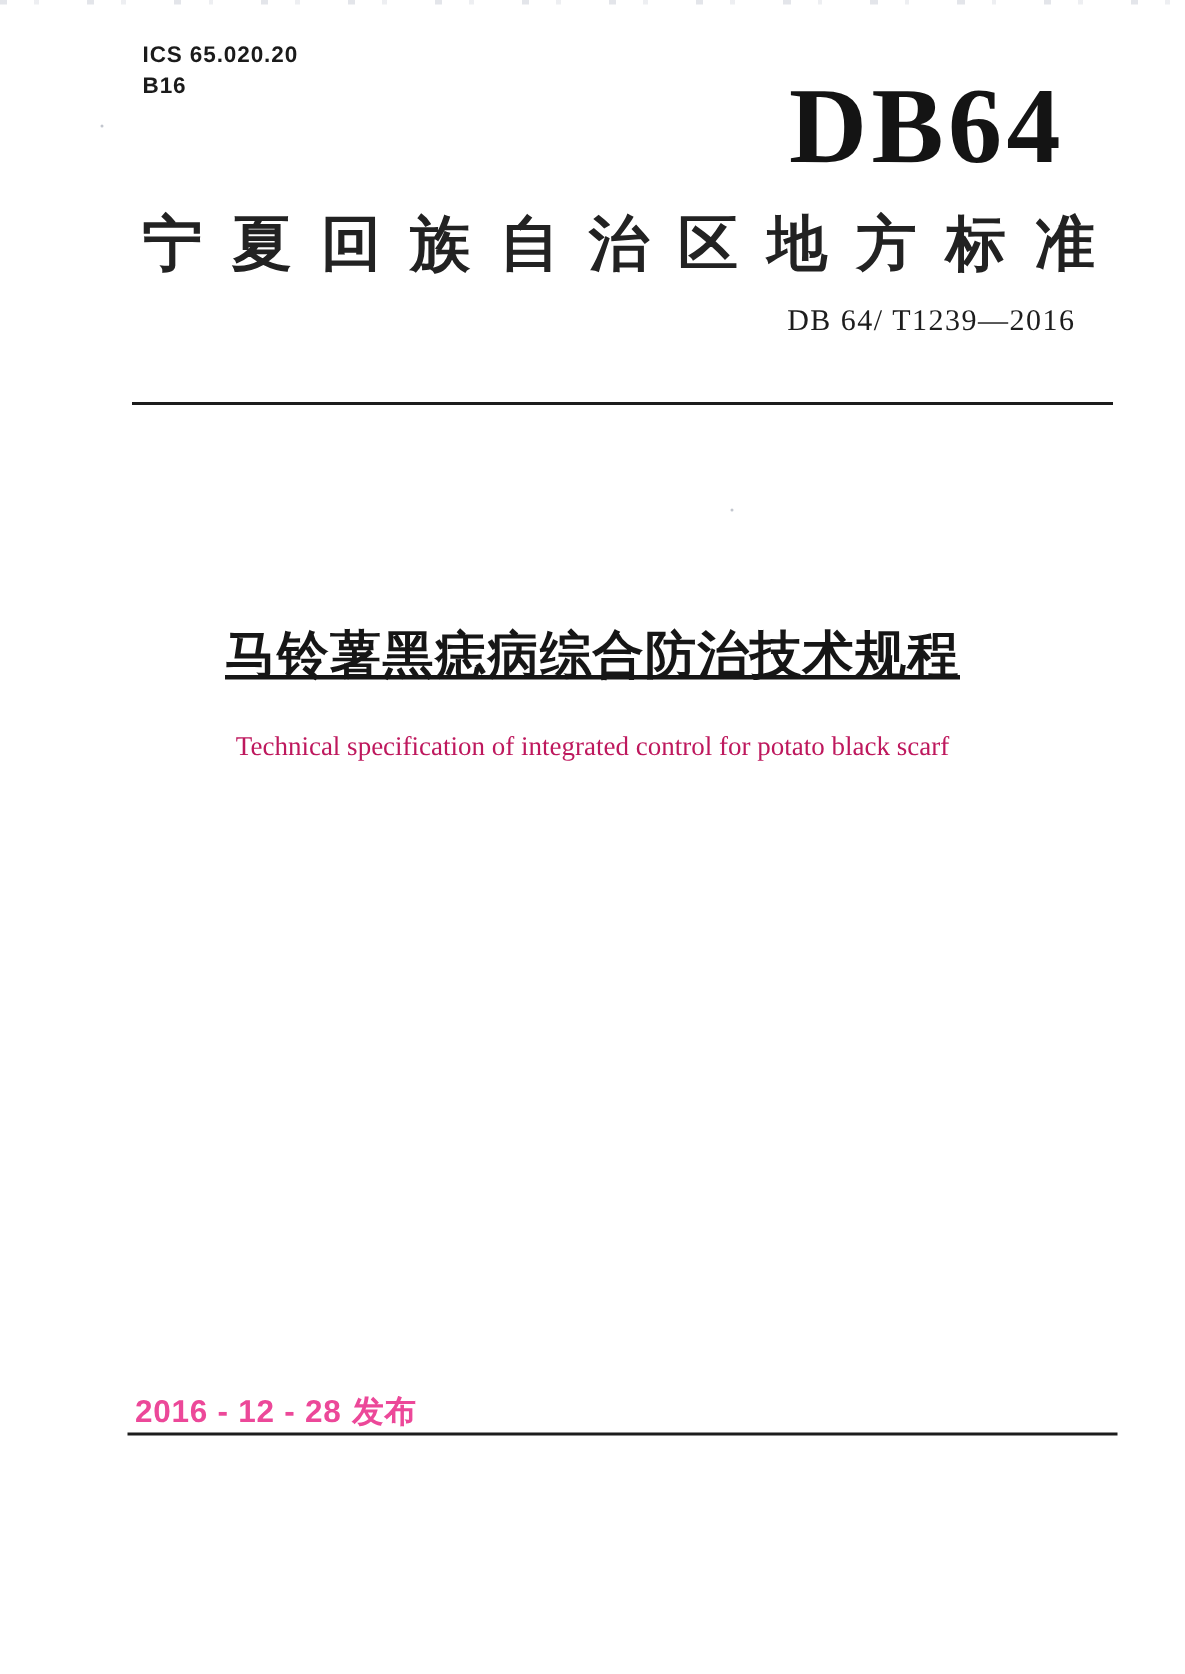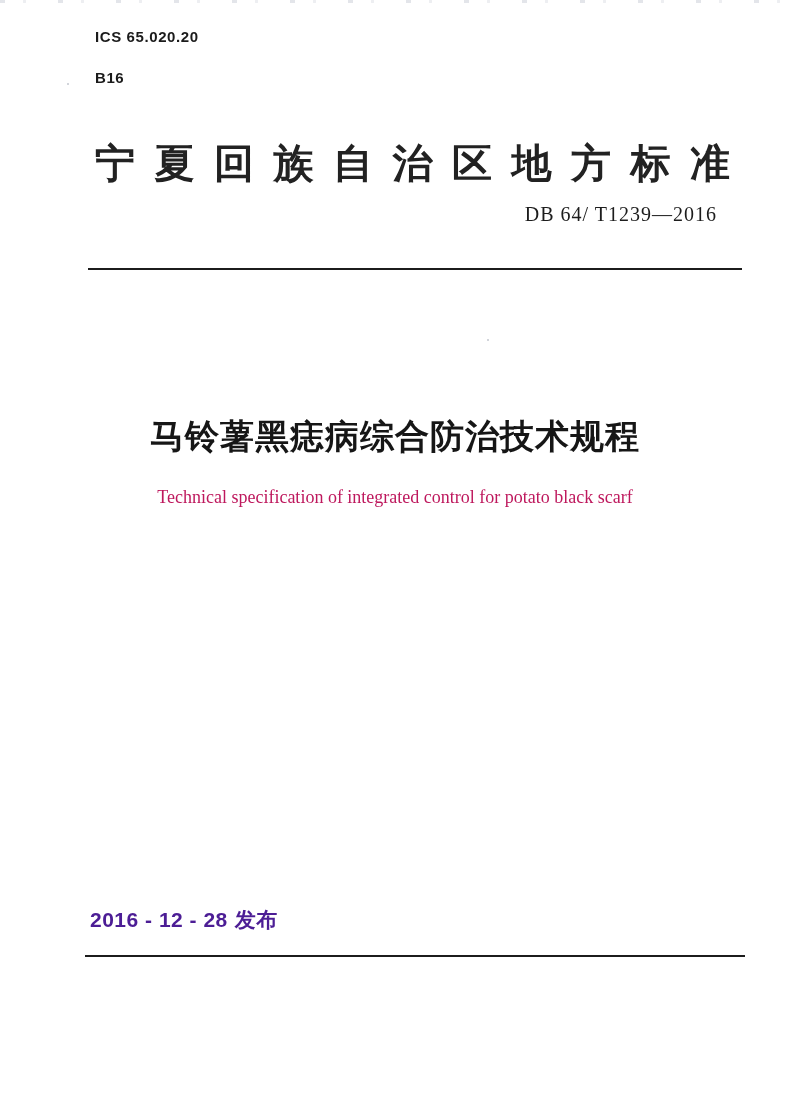--- a/index.html
+++ b/index.html
@@ -31,21 +31,20 @@
     font-size: 15px;
     font-weight: bold;
     letter-spacing: 0.6px;
   }
   .class-code {
     position: absolute;
     left: 95px; top: 49px;
     font-size: 15px;
     font-weight: bold;
     letter-spacing: 0.6px;
-    margin-top: 20px;
   }
   .db64 {
     position: absolute;
     top: 48px; right: 80px;
     font-family: "Liberation Serif", serif;
     font-weight: bold;
     font-size: 72px;
     line-height: 1;
     letter-spacing: 3px;
     color: #141414;
@@ -78,40 +77,41 @@
   .rule-top  { left: 88px; right: 48px; top: 268px; }
   .rule-bottom { left: 85px; right: 45px; top: 955px; }
   .title-cn {
     position: absolute;
     left: 0; right: 0; top: 414px;
     text-align: center;
     font-size: 34px;
     font-weight: bold;
     letter-spacing: 1px;
     color: #161616;
+    text-decoration: underline;
   }
   .title-en {
     position: absolute;
     left: 0; right: 0; top: 487px;
     text-align: center;
     font-family: "Liberation Serif", serif;
     font-size: 18px;
     color: #be185d;
   }
   .dates-row {
     position: absolute;
-    left: 90px; right: 50px; top: 909px;
+    left: 90px; right: 50px; top: 931px;
     display: flex;
     justify-content: space-between;
     align-items: baseline;
     font-size: 21px;
     font-weight: bold;
     line-height: 22px;
     letter-spacing: 0.5px;
-    color: #4c1d95;
+    color: #ec4899;
     flex-direction: column;
   }
   .date-label { margin-left: 7px; }
   .publisher {
     position: absolute;
     left: 0; right: 0; top: 1006px;
     text-align: center;
     font-size: 23px;
     font-weight: bold;
     letter-spacing: 2px;
@@ -133,20 +133,21 @@
 </style>
 </head>
 <body>
 
 <div class="page">
   <div class="top-artifacts"></div>
 
   <div class="ics">ICS 65.020.20</div>
   <div class="class-code">B16</div>
 
+  <div class="db64">DB64</div>
 
   <div class="std-type">宁夏回族自治区地方标准</div>
   <div class="std-number">DB 64/ T1239—2016</div>
 
   <div class="rule rule-top"></div>
 
   <h1 class="title-cn">马铃薯黑痣病综合防治技术规程</h1>
   <div class="title-en">Technical specification of integrated control for potato black scarf</div>
 
   <div class="dates-row">

